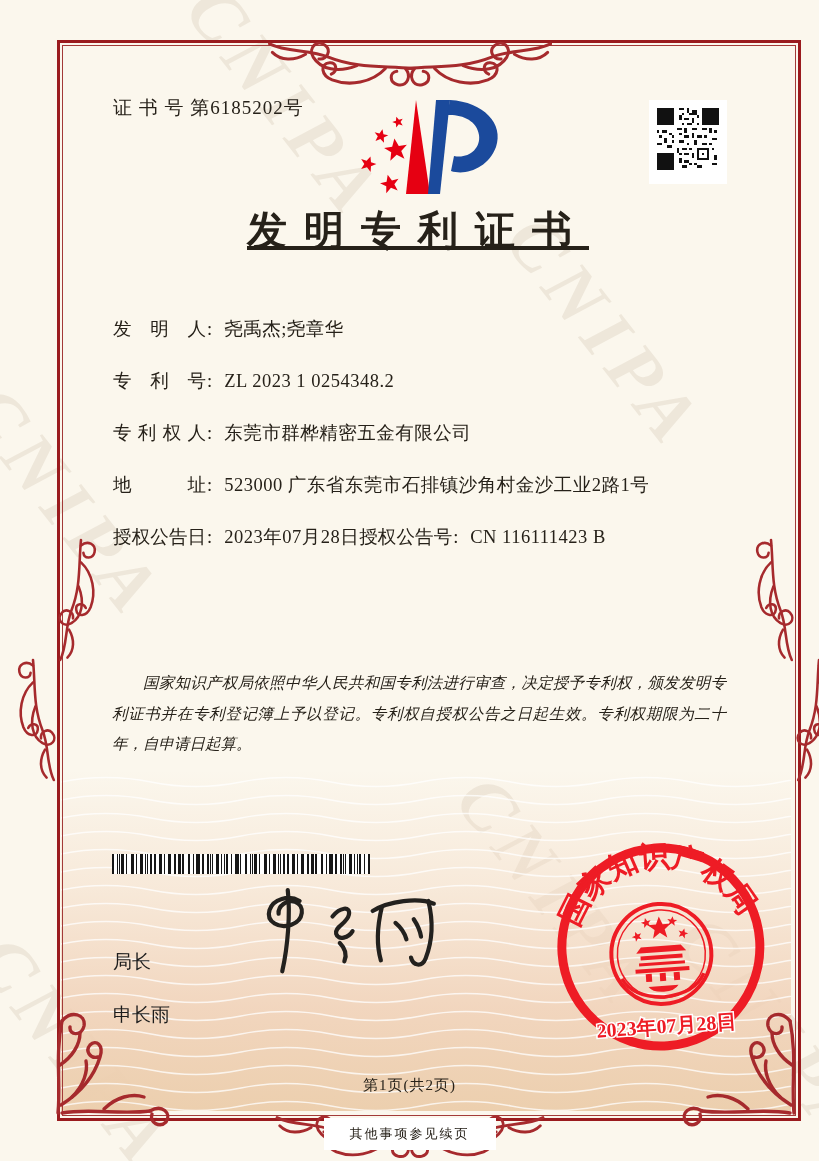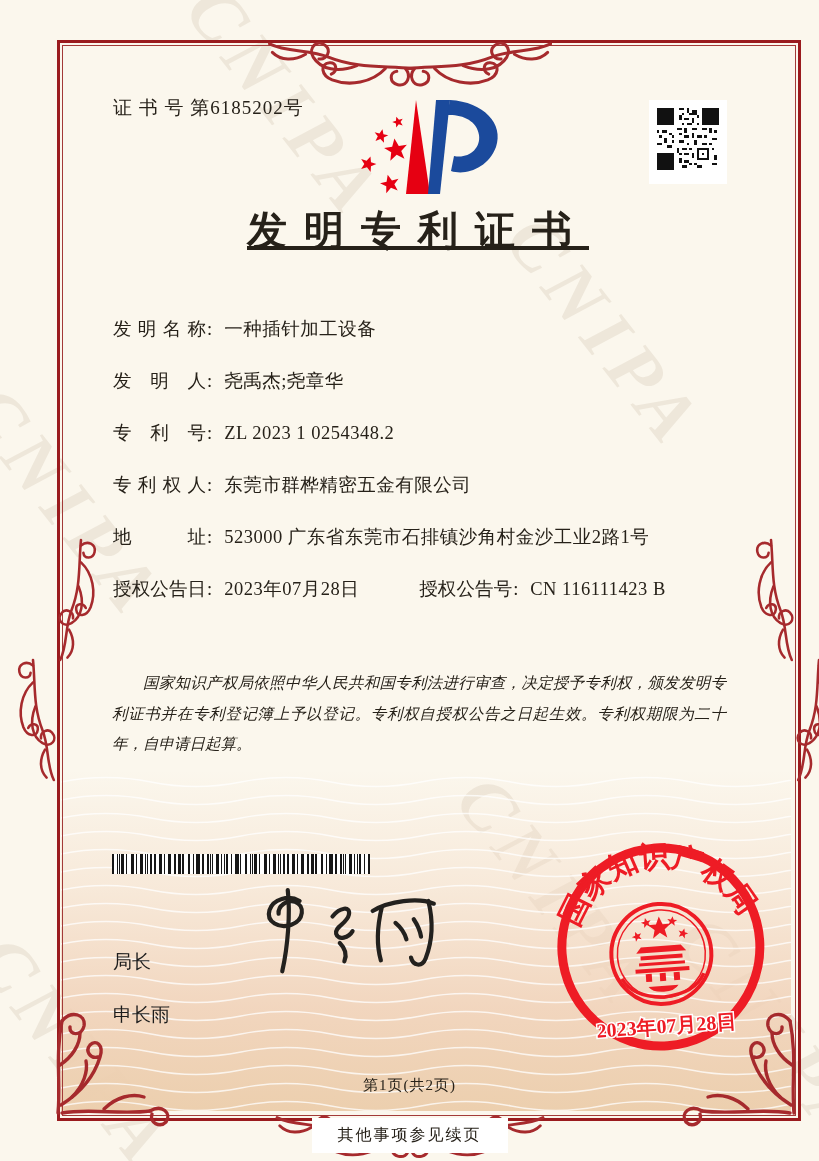--- a/index.html
+++ b/index.html
@@ -23,21 +23,21 @@
   .qr-box{position:absolute;left:649px;top:100px;width:78px;height:84px;background:#fff;z-index:2;}
   .qr-box svg{position:absolute;left:8px;top:8px;}
   .title{position:absolute;left:0;top:203px;width:100%;text-align:center;
     font-size:40px;font-weight:700;letter-spacing:17px;text-indent:17px;z-index:2;text-decoration:underline;}
   
   .fields{position:absolute;left:113px;top:316px;width:640px;z-index:2;}
   .frow{height:24px;margin-bottom:28px;font-size:18.5px;white-space:nowrap;}
   .flabel{display:inline-block;width:93px;text-align:justify;text-align-last:justify;vertical-align:baseline;}
   .fcolon{display:inline-block;margin:0 12px 0 1px;}
   .fvalue{letter-spacing:0.5px;}
-  .fpair2{margin-left:60px;}
+  .fpair2{}
   
   .body-text{position:absolute;left:112px;top:668px;width:614px;z-index:2;
     font-size:15.5px;line-height:1.98;text-align:justify;font-style:italic;}
   .body-text p{margin:0 0 4px 0;text-indent:2em;}
   
   .band{position:absolute;left:61px;top:770px;width:730px;height:341px;z-index:1;overflow:hidden;
     background:linear-gradient(180deg,rgba(243,216,193,0) 0%,rgba(243,216,193,0.45) 35%,rgba(240,208,182,0.85) 70%,#eccfae 100%);}
   .band svg{position:absolute;left:0;top:0;}
   
   .barcode{position:absolute;left:112px;top:854px;width:258px;height:20px;z-index:2;background:#fff;
@@ -45,21 +45,21 @@
       repeating-linear-gradient(90deg,#161616 0 2px,rgba(0,0,0,0) 2px 5px,#161616 5px 6px,rgba(0,0,0,0) 6px 9px,#161616 9px 12px,rgba(0,0,0,0) 12px 14px,#161616 14px 15px,rgba(0,0,0,0) 15px 19px),
       repeating-linear-gradient(90deg,#161616 0 1px,rgba(0,0,0,0) 1px 7px);}
   .signer{position:absolute;left:113px;top:922px;z-index:2;
     font-family:"Liberation Sans","DejaVu Sans",sans-serif;font-size:19px;color:#1c1c1c;}
   .signer div{margin-bottom:14px;margin-top:27px;}
   .signature{position:absolute;left:243px;top:882px;z-index:2;}
   .seal{position:absolute;left:550px;top:836px;z-index:2;transform:rotate(-4deg);}
   
   .page-info{position:absolute;left:0;top:1076px;width:100%;text-align:center;font-size:15px;z-index:2;letter-spacing:1px;}
   .footer-note{position:absolute;left:50%;transform:translateX(-50%);top:1118px;z-index:6;
-    background:#ffffff;padding:7px 26px;font-size:16px;letter-spacing:2px;white-space:nowrap;}
+    background:#ffffff;padding:7px 26px;font-size:13px;letter-spacing:2px;white-space:nowrap;}
   
   .orn-layer{position:absolute;left:0;top:0;z-index:4;pointer-events:none;}
 </style>
 </head>
 <body>
 
 <div class="page">
 
   <div class="wm" style="left:150px;top:60px">CNIPA</div>
   <div class="wm" style="left:470px;top:290px">CNIPA</div>
@@ -229,23 +229,20 @@
           <rect x="22" y="16" width="1" height="1"></rect>
           <rect x="23" y="19" width="1" height="2"></rect>
       </g>
     </svg>
   </div>
 
   <div class="title">发明专利证书</div>
 
   <div class="fields">
     <div class="frow">
-      <span class="flabel">发明名称</span><span class="fcolon">:</span><span class="fvalue">一种插针加工设备</span>
-    </div>
-    <div class="frow">
       <span class="flabel">发明人</span><span class="fcolon">:</span><span class="fvalue">尧禹杰;尧章华</span>
     </div>
     <div class="frow">
       <span class="flabel">专利号</span><span class="fcolon">:</span><span class="fvalue">ZL 2023 1 0254348.2</span>
     </div>
     <div class="frow">
       <span class="flabel">专利权人</span><span class="fcolon">:</span><span class="fvalue">东莞市群桦精密五金有限公司</span>
     </div>
     <div class="frow">
       <span class="flabel">地址</span><span class="fcolon">:</span><span class="fvalue">523000 广东省东莞市石排镇沙角村金沙工业2路1号</span>

